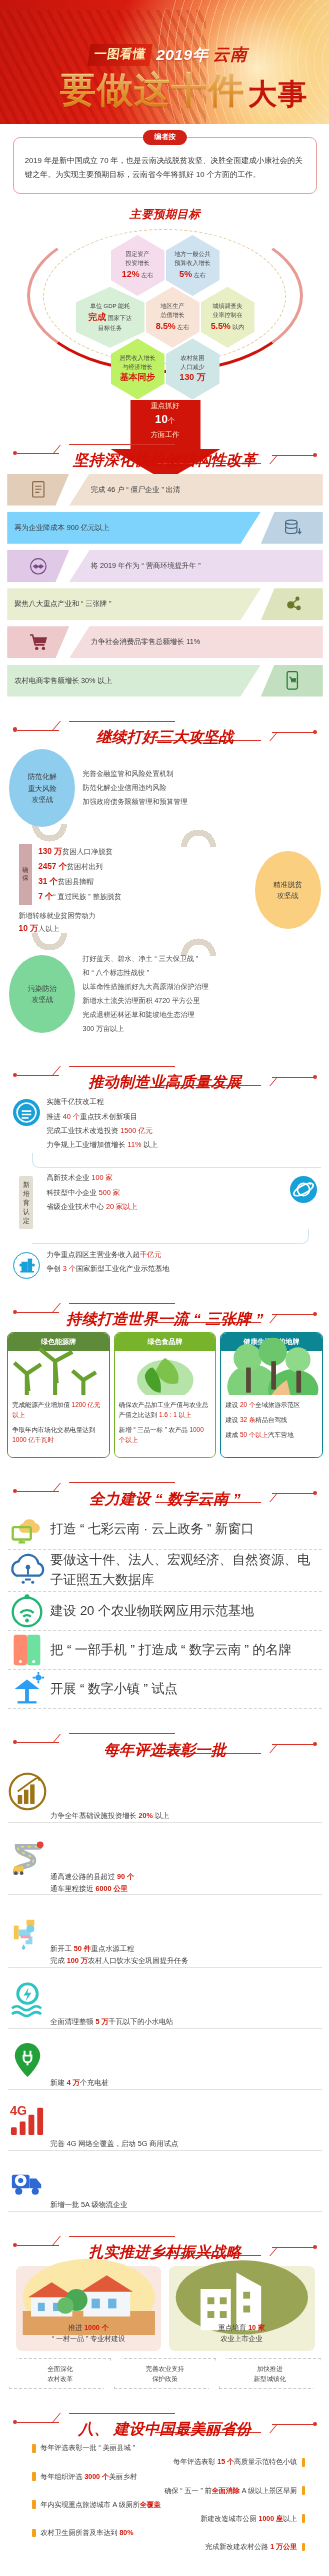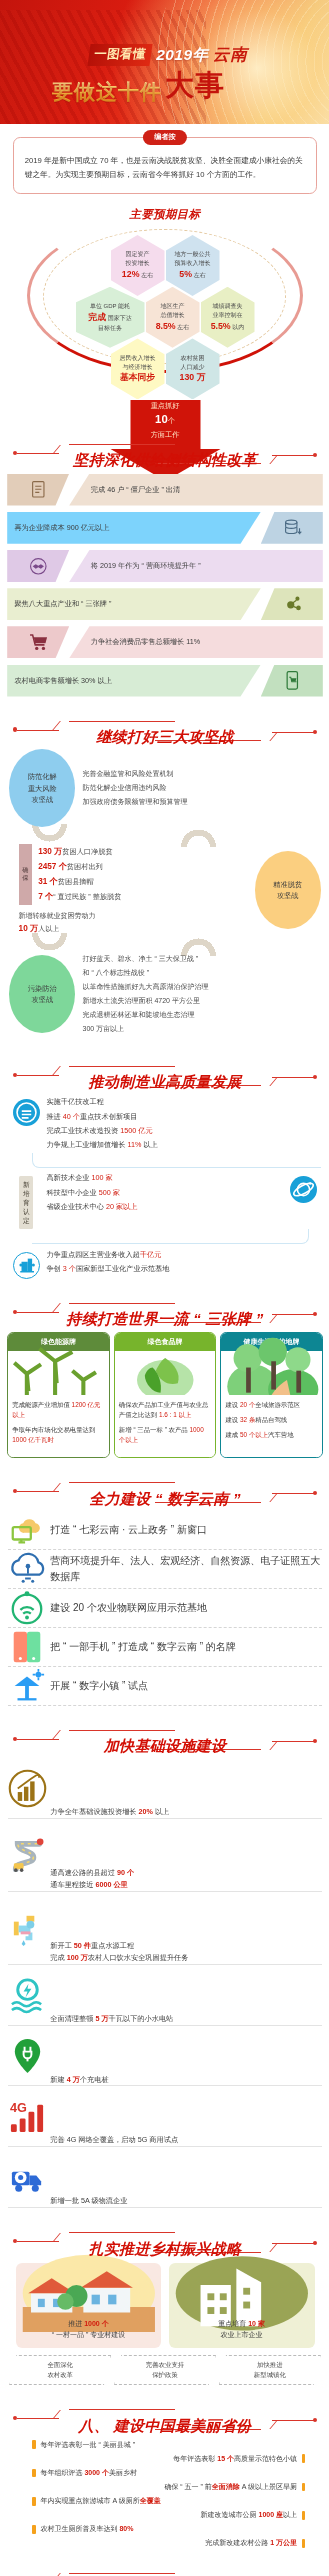--- a/index.html
+++ b/index.html
@@ -24,24 +24,24 @@
   .hero-inner { position:absolute; left:0; top:0; width:330px; height:124px; }
   .hl1 { position:absolute; left:89px; top:44px; display:flex; align-items:center; }
   .hl1-tag { background:linear-gradient(100deg,#b30f07,#e02a13); color:#ffe9b0;
      font-size:12.4px; font-weight:bold; padding:2.1px 5.2px 3.1px; letter-spacing:0.5px;
      transform:skewX(-8deg); }
   .hl1-year { color:#fff; font-size:15.5px; font-weight:bold; font-style:italic;
      margin-left:5.2px; letter-spacing:0.5px; text-shadow:0 0.5px 1.5px rgba(120,0,0,.35); }
   .hl1-prov { color:#c81a0c; font-size:16.5px; font-weight:bold; font-style:italic;
      margin-left:4.1px; letter-spacing:1px; }
   .hl2 { position:absolute; left:52px; top:66px; display:flex; align-items:flex-end; }
-  .hl2-a { font-size:21px; font-weight:bold; letter-spacing:1px;
+  .hl2-a { font-size:36px; font-weight:bold; letter-spacing:1px;
      background:linear-gradient(180deg,#ffe9a8 0%,#f4b23c 55%,#e28a16 100%);
      -webkit-background-clip:text; background-clip:text; color:transparent;
-     text-shadow:0 1px 0 rgba(120,10,0,.18); }
+     text-shadow:0 1px 0 rgba(120,10,0,.18);margin-left:8px; }
   .hl2-b { font-size:29px; font-weight:bold; letter-spacing:1px; color:#c4140c; margin-left:3.1px; }
 
   
   .ed-wrap { position:relative; margin:13.4px 13.4px 0; }
   .ed-badge { position:absolute; left:50%; top:-7.7px; transform:translateX(-50%);
      background:#cf2116; color:#fff; font-size:7.2px; font-weight:bold;
      padding:2.6px 11.3px; border-radius:8.2px; white-space:nowrap; z-index:2; }
   .ed-box { border:0.8px solid #e8a49c; border-radius:7.2px; padding:15.5px 10.3px 10.3px;
      font-size:7.7px; line-height:1.85; color:#3a3a3a; }
 
@@ -153,21 +153,21 @@
   .c3 .bd { padding:4.1px 4.1px 6.2px; font-size:6.4px; line-height:1.6; color:#3c3c3c; background:#fff; flex:1; }
   .c3 .bd .r { color:#d11a0d; }
   .c3 .bd p { margin-bottom:5.2px; }
 
   
   .dg-list { padding:2.1px 8.2px 0; }
   .dg-item { display:flex; align-items:center; min-height:32px;
      border-bottom:0.5px dashed #d6d6d6; }
   .dg-item:last-child { border-bottom:0.5px dashed #d6d6d6; }
   .dg-ico { width:38px; flex:0 0 38px; display:flex; justify-content:center; }
-  .dg-txt { flex:1; font-size:10px; line-height:1.6; color:#3c3c3c; padding-left:4.1px; }
+  .dg-txt { flex:1; font-size:13px; line-height:1.6; color:#3c3c3c; padding-left:4.1px; }
 
   
   .if-list { padding:2.1px 8.2px 0; }
   .if-item { display:flex; align-items:center; min-height:33px; border-bottom:0.5px solid #e3e3e3; }
   .if-ico { width:39px; flex:0 0 39px; display:flex; justify-content:center; }
   .if-txt { flex:1; font-size:7.2px; line-height:1.65; color:#3c3c3c; padding-left:3.1px;margin-top:48px; }
   .if-txt .r { color:#d11a0d; font-weight:bold; }
 
   
   .vl-cards { display:flex; gap:7.2px; padding:4.1px 15.5px 0; }
@@ -253,21 +253,21 @@
           <div class="hex" style="background:#f7e4d6">
             <div>地区生产<br>总值增长</div>
             <div><span class="big">8.5%</span> <span>左右</span></div>
           </div>
           <div class="hex" style="background:#e8efc4">
             <div>城镇调查失<br>业率控制在</div>
             <div><span class="big">5.5%</span> <span>以内</span></div>
           </div>
         </div>
         <div class="hexrow r3">
-          <div class="hex" style="background:#fef9c3">
+          <div class="hex" style="background:#bef264">
             <div>居民收入增长<br>与经济增长</div>
             <div><span class="big">基本同步</span></div>
           </div>
           <div class="hex" style="background:#cfe6e6">
             <div>农村贫困<br>人口减少</div>
             <div><span class="big">130 万</span></div>
           </div>
         </div>
       </div>
     <div class="arrowbox">
@@ -559,21 +559,21 @@
         <div class="dg-item">
           <div class="dg-ico">
             <svg viewBox="0 0 40 40">
               <path d="M9 26a8 8 0 012-15 11 11 0 0121 2 7 7 0 011 13z" fill="none" stroke="#2f6fb0" stroke-width="2.4"></path>
               <circle cx="21" cy="17" r="2.4" fill="#2f6fb0"></circle>
               <path d="M21 19v6M18 30h6" stroke="#2f6fb0" stroke-width="2"></path>
               <circle cx="16" cy="33" r="1.6" fill="#2f6fb0"></circle>
               <circle cx="26" cy="33" r="1.6" fill="#2f6fb0"></circle>
             </svg>
           </div>
-          <div class="dg-txt">营商环境提升年、法人、宏观经济、自然资源、电子证照五大数据库</div>
+          <div class="dg-txt">要做这十件、法人、宏观经济、自然资源、电子证照五大数据库</div>
         </div>
         <div class="dg-item">
           <div class="dg-ico">
             <svg viewBox="0 0 40 40">
               <circle cx="20" cy="21" r="15" fill="none" stroke="#22b573" stroke-width="2.4"></circle>
               <path d="M13 22a10 10 0 0114 0" stroke="#22b573" stroke-width="2.4" fill="none"></path>
               <path d="M16 26a6 6 0 018 0" stroke="#22b573" stroke-width="2.4" fill="none"></path>
               <circle cx="20" cy="30" r="2" fill="#22b573"></circle>
               <circle cx="20" cy="5" r="2.6" fill="#22b573"></circle>
             </svg>
@@ -606,21 +606,21 @@
       </div>
       <div class="sec-hd">
         <span class="dot-l"></span>
         <span class="ln l1"></span>
         <span class="skew-l"></span>
         <span class="ln l2"></span>
         <span class="ln r1"></span>
         <span class="skew-r"></span>
         <span class="ln r2"></span>
         <span class="dot-r"></span>
-        <h2>加快基础设施建设</h2>
+        <h2>每年评选表彰一批</h2>
       </div>
       <div class="if-list">
         <div class="if-item">
           <div class="if-ico">
             <svg viewBox="0 0 44 44">
               <circle cx="22" cy="22" r="20" fill="none" stroke="#9c7316" stroke-width="2.4"></circle>
               <rect x="11" y="26" width="5" height="10" fill="#9c7316"></rect>
               <rect x="18" y="20" width="5" height="16" fill="#9c7316"></rect>
               <rect x="25" y="14" width="5" height="22" fill="#9c7316"></rect>
               <path d="M11 22l8-6 7-5 6-4M32 7h3v3" stroke="#9c7316" stroke-width="2" fill="none"></path>

